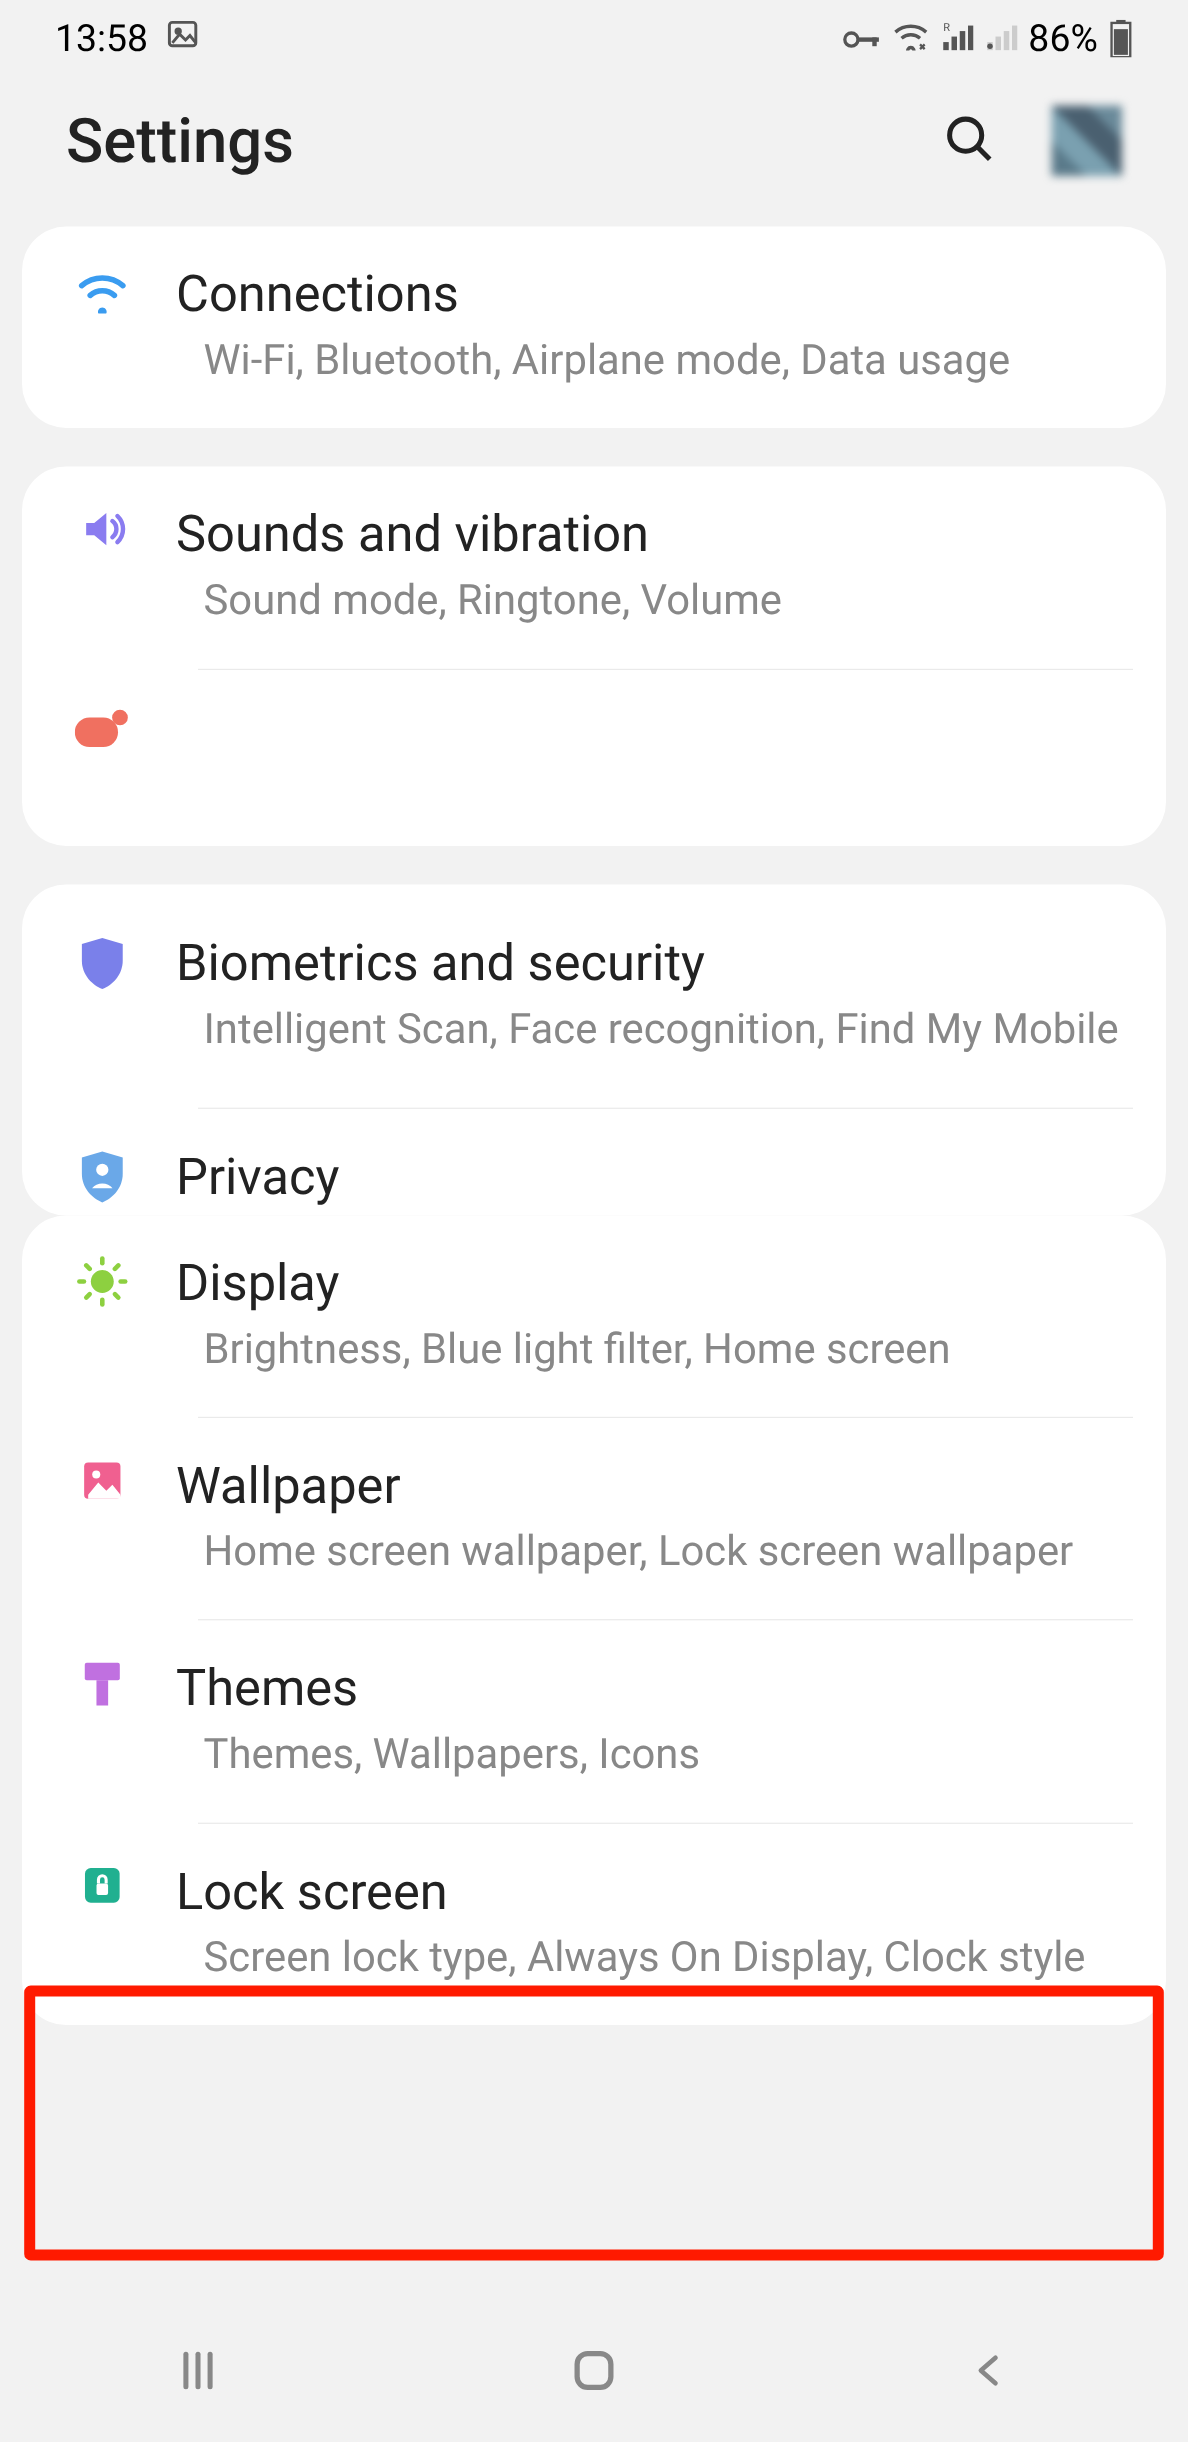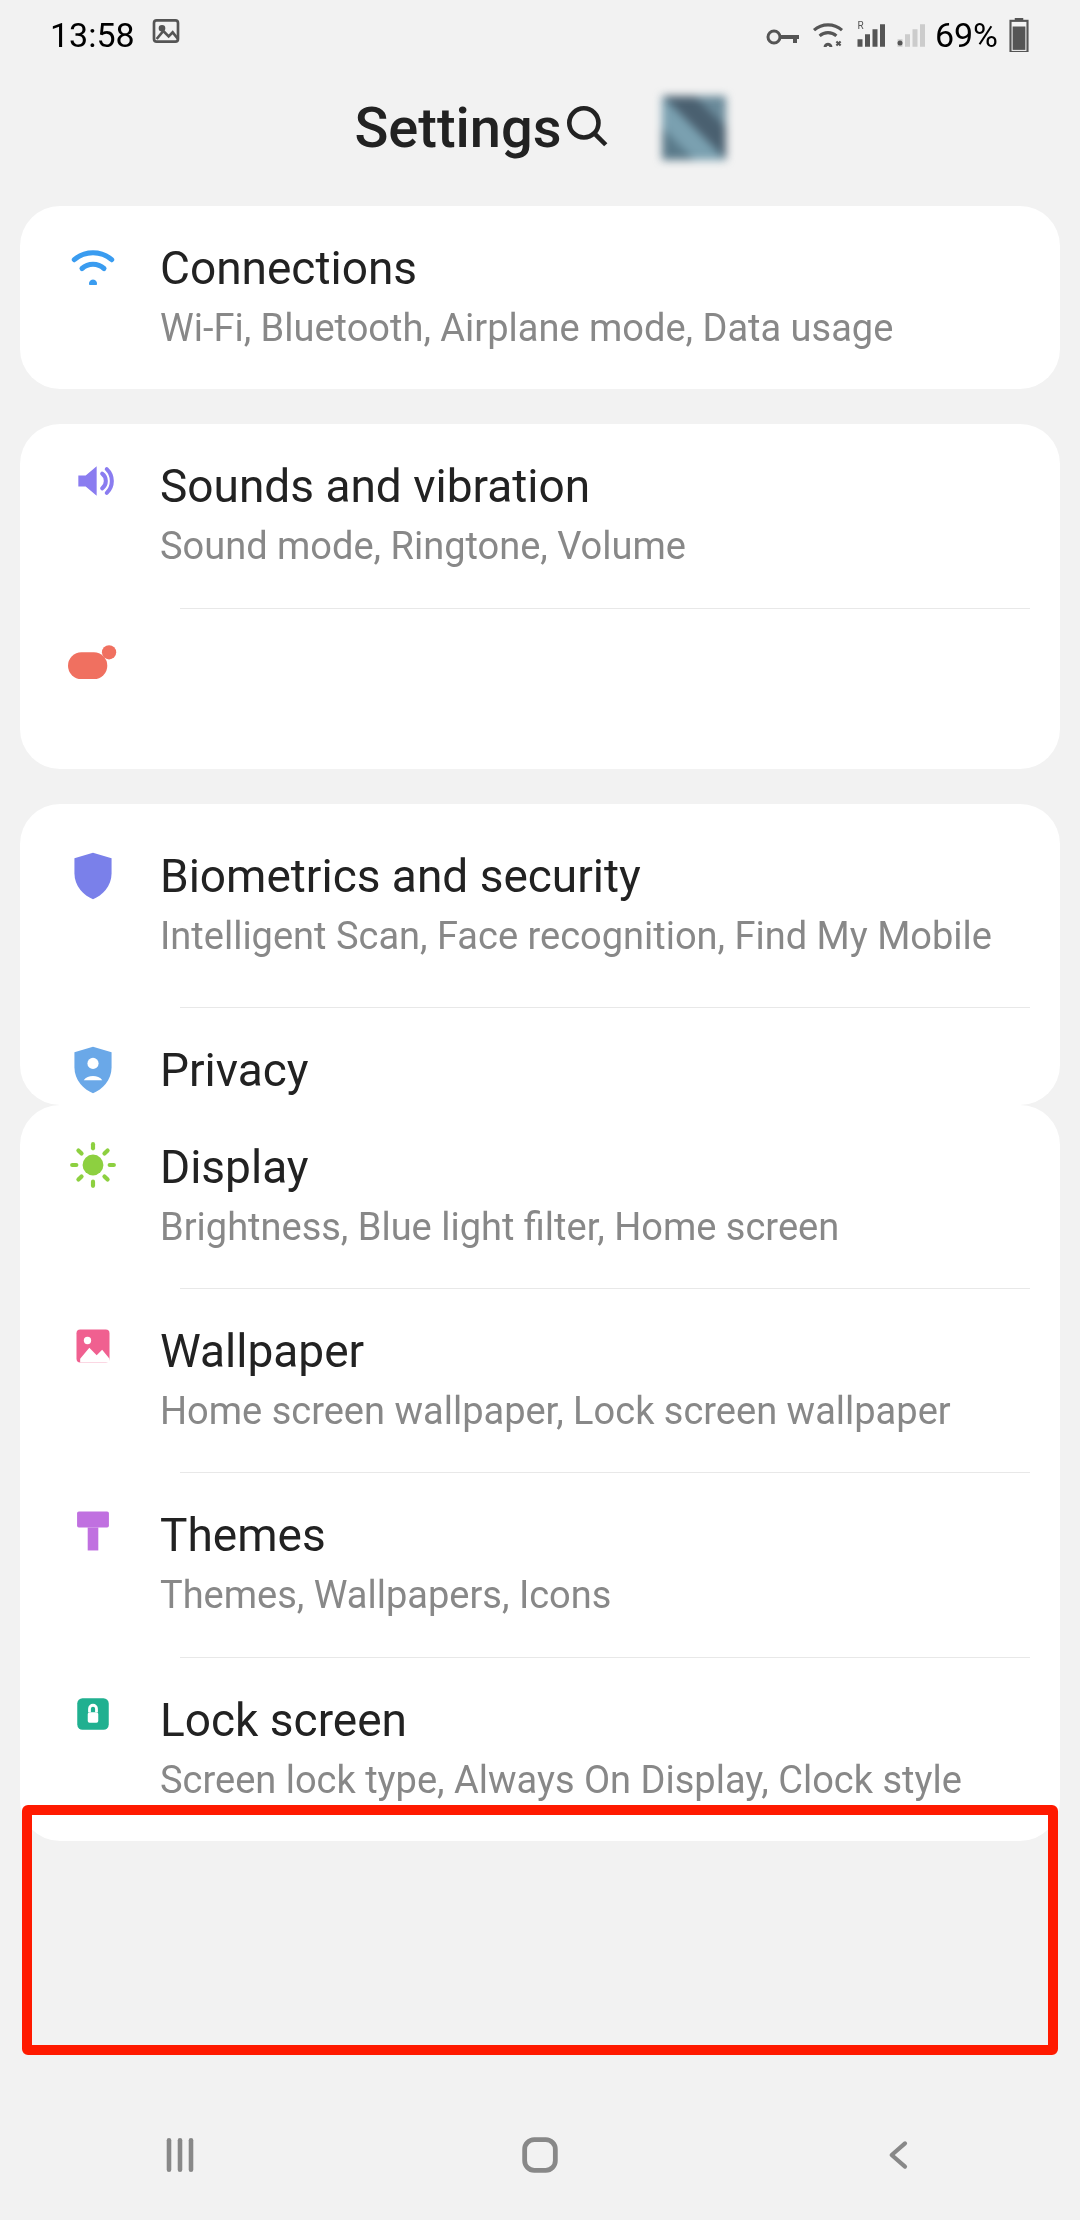--- a/index.html
+++ b/index.html
@@ -30,21 +30,21 @@
       gap: 15px;
     }
     .status-right {
       display: flex;
       align-items: center;
       gap: 10px;
     }
     .header {
       display: flex;
       align-items: center;
-      justify-content: center;
+      justify-content: space-between;
       padding: 25px 60px 45px 60px;
     }
     .header-title {
       font-size: 56px;
       font-weight: 500;
       color: #222;
     }
     .header-actions {
       display: flex;
       align-items: center;
@@ -84,20 +84,21 @@
     }
     .item-title {
       font-size: 46px;
       color: #222;
       margin-bottom: 8px;
     }
     .item-subtitle {
       font-size: 38px;
       color: #888;
       line-height: 1.35;
+      margin-left: 25px;
     }
     .divider {
       height: 1px;
       background: #e8e8e8;
       margin-left: 160px;
       margin-right: 30px;
     }
     .highlight-box {
       position: absolute;
       border: 10px solid #ff1a00;
@@ -166,21 +167,21 @@
     </span>
     <span>
       <svg width="30" height="28" viewBox="0 0 24 22">
           <rect x="2" y="16" width="4" height="6" fill="#ccc"></rect>
           <rect x="8" y="12" width="4" height="10" fill="#ccc"></rect>
           <rect x="14" y="8" width="4" height="14" fill="#ccc"></rect>
           <rect x="20" y="4" width="4" height="18" fill="#ccc"></rect>
           <circle cx="4" cy="19" r="2" fill="#555"></circle>
         </svg>
     </span>
-    <span>69%</span>
+    <span>86%</span>
     <span class="battery-icon">
       <svg width="22" height="34" viewBox="0 0 14 24">
           <rect x="4" y="0" width="6" height="2" fill="#555"></rect>
           <rect x="1" y="2" width="12" height="22" fill="none" stroke="#555" stroke-width="1.5"></rect>
           <rect x="2.5" y="6" width="9" height="16.5" fill="#555"></rect>
         </svg>
     </span>
   </div>
 </div>
 

